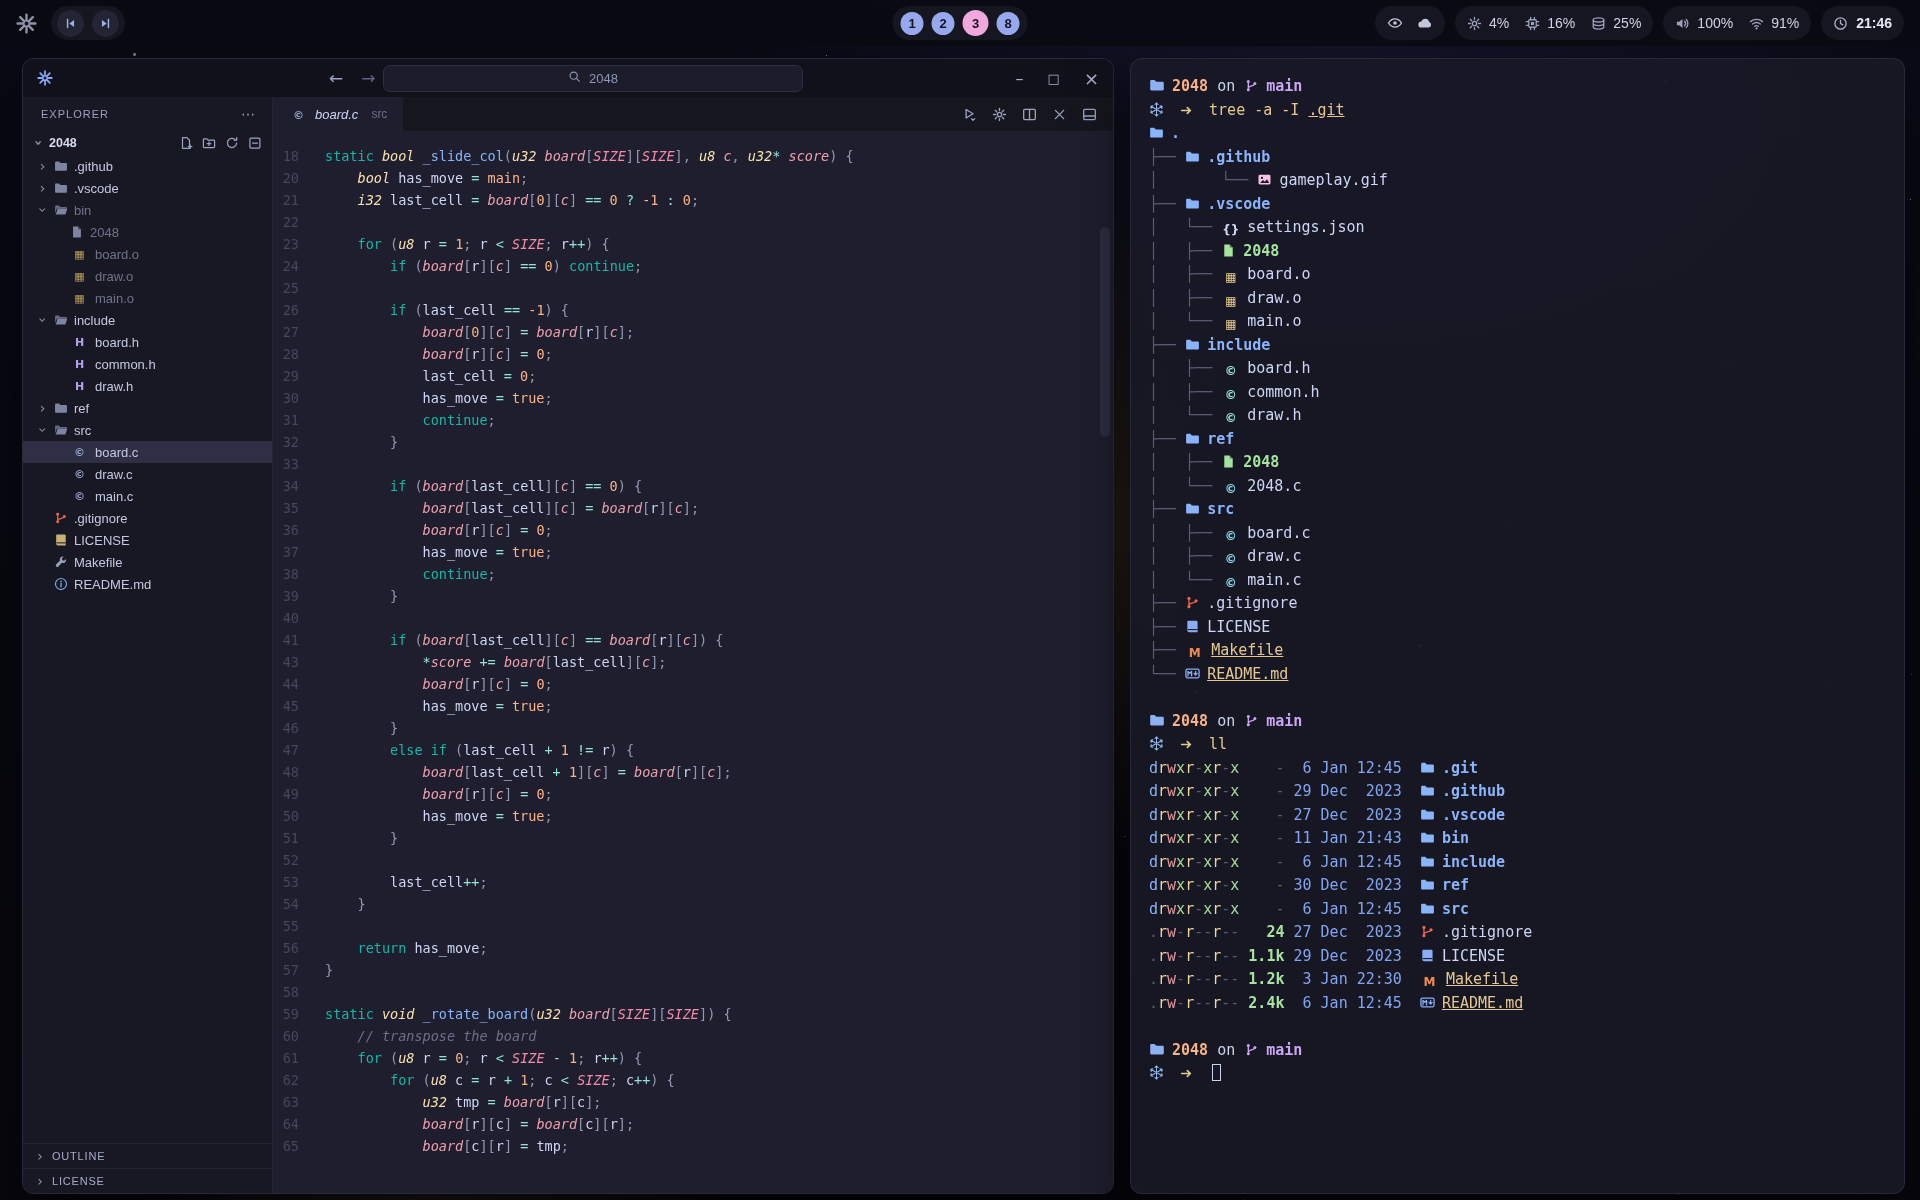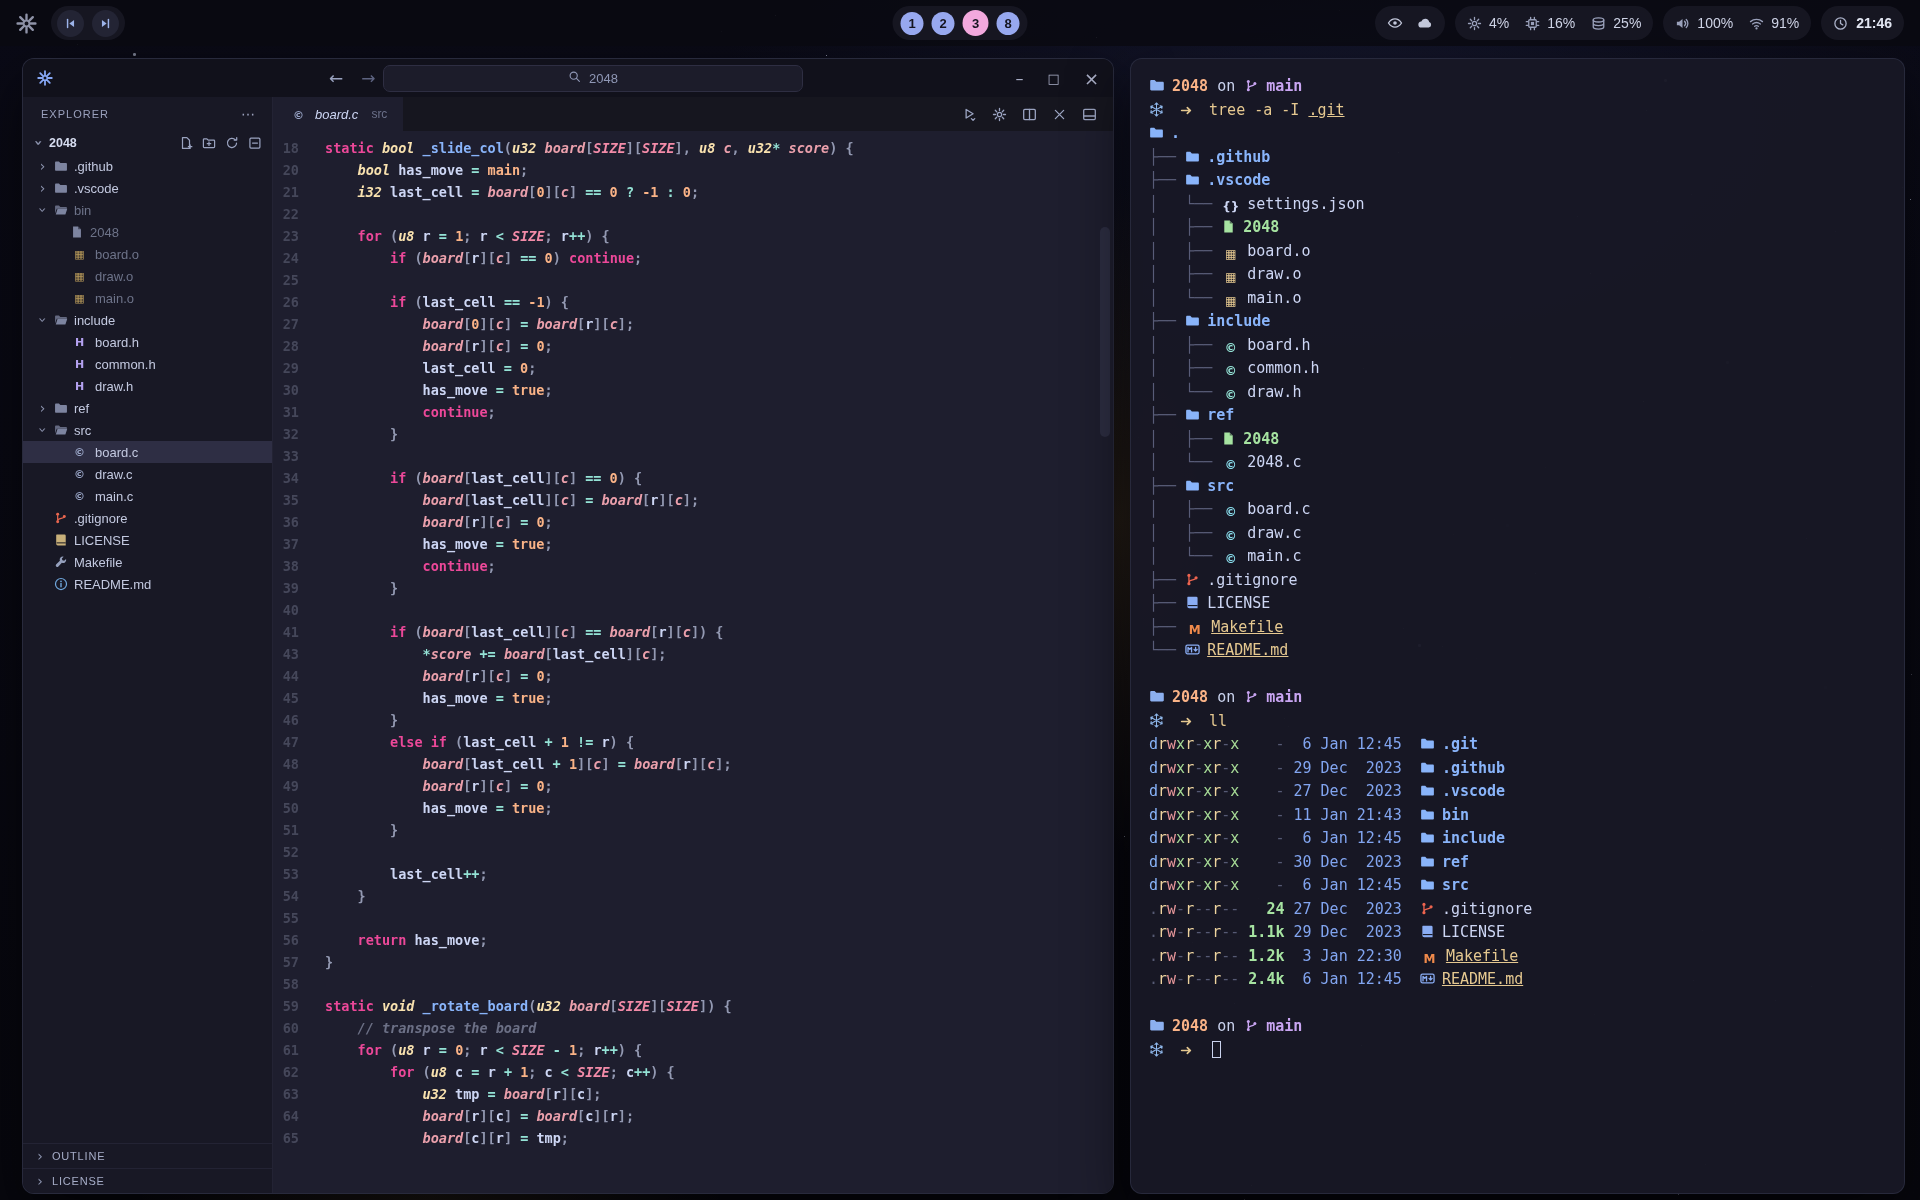--- a/index.html
+++ b/index.html
@@ -84,25 +84,25 @@
   
   .ed-main { flex:1; display:flex; flex-direction:column; background:#1e1e2e; position:relative; }
   .tabbar { height:34px; background:#16161f; display:flex; align-items:stretch; }
   .tab { display:flex; align-items:center; gap:7px; padding:0 16px; background:#1e1e2e; font-size:13px;
     color:#cdd6f4; cursor:pointer; }
   .tab .t-name { font-style:italic; }
   .tab .t-hint { color:#6b7089; font-size:12px; margin-left:6px; }
   .tab-actions { margin-left:auto; display:flex; align-items:center; gap:15px; padding-right:16px; color:#9aa3c0; }
   .tab-actions .icon { cursor:pointer; }
 
-  .code { flex:1; padding-top:6px; font-family:"DejaVu Sans Mono", monospace; font-size:13.5px; line-height:22px; overflow:hidden;font-weight:bold; }
+  .code { flex:1; padding-top:14px; font-family:"DejaVu Sans Mono", monospace; font-size:13.5px; line-height:22px; overflow:hidden; }
   .cl { display:flex; height:22px; }
   .ln { width:52px; flex:none; text-align:right; padding-right:26px; color:#45475a; }
   .lc { white-space:pre; }
-  .tk-k { color:#ec4899; } .tk-y { color:#f9e2af; font-style:italic; }
+  .tk-k { color:#14b8a6; } .tk-y { color:#f9e2af; font-style:italic; }
   .tk-f { color:#89b4fa; } .tk-pa { color:#eba0ac; font-style:italic; }
   .tk-c { color:#f38ba8; font-style:italic; } .tk-n { color:#fab387; }
   .tk-o { color:#94e2d5; } .tk-p { color:#9399b2; }
   .tk-m { color:#6c7086; font-style:italic; } .tk-t { color:#cdd6f4; }
   .scrollthumb { position:absolute; right:3px; top:130px; width:10px; height:210px;
     background:rgba(140,150,190,.13); border-radius:5px; cursor:pointer; }
 
   
   .tl { white-space:pre; height:23.5px; }
   .tl .icon { margin-right:7px; vertical-align:-2px; }
@@ -876,20 +876,25 @@
             <path d="M8 1v14M1.9 4.5l12.2 7M14.1 4.5l-12.2 7M8 1 6.3 2.7M8 1l1.7 1.7M8 15l-1.7-1.7M8 15l1.7-1.7M1.9 4.5l.4 2.3M1.9 4.5l2.3-.4M14.1 11.5l-.4-2.3M14.1 11.5l-2.3.4M1.9 11.5l2.3.4M1.9 11.5l.4-2.3M14.1 4.5l-2.3-.4M14.1 4.5l-.4 2.3" stroke="currentColor" stroke-width="1.1" fill="none" stroke-linecap="round"></path>
           </svg></span><span> </span><span class="icon svgi" style="color: rgb(229, 200, 144);"><svg viewBox="0 0 16 16" xmlns="http://www.w3.org/2000/svg" width="13" height="13">
             <path d="M2 8h10.5M9 4.4 12.8 8 9 11.6" stroke="currentColor" stroke-width="2" fill="none" stroke-linecap="round" stroke-linejoin="round"></path>
           </svg></span><span> </span><span class="tk-cmd">tree</span><span class="tk-plain"> -a -I </span><span class="tk-path">.git</span></div>
       <div class="tl"><span class="tpre"></span><span class="icon svgi" style="color: rgb(137, 180, 250);"><svg viewBox="0 0 16 16" xmlns="http://www.w3.org/2000/svg" width="15" height="15">
             <path fill="currentColor" d="M1.2 4.1c0-.7.5-1.2 1.2-1.2h3.2l1.7 1.8h6.3c.7 0 1.2.5 1.2 1.2v6.3c0 .7-.5 1.2-1.2 1.2H2.4c-.7 0-1.2-.5-1.2-1.2z"></path>
           </svg></span><span class="nm-dir">.</span></div>
       <div class="tl"><span class="tpre">├── </span><span class="icon svgi" style="color: rgb(137, 180, 250);"><svg viewBox="0 0 16 16" xmlns="http://www.w3.org/2000/svg" width="15" height="15">
             <path fill="currentColor" d="M1.2 4.1c0-.7.5-1.2 1.2-1.2h3.2l1.7 1.8h6.3c.7 0 1.2.5 1.2 1.2v6.3c0 .7-.5 1.2-1.2 1.2H2.4c-.7 0-1.2-.5-1.2-1.2z"></path>
           </svg></span><span class="nm-dir">.github</span></div>
+      <div class="tl"><span class="tpre">│       └── </span><span class="icon svgi" style="color: rgb(245, 194, 231);"><svg viewBox="0 0 16 16" xmlns="http://www.w3.org/2000/svg" width="15" height="15">
+            <rect x="1.6" y="2.8" width="12.8" height="10.4" rx="1.5" fill="currentColor"></rect>
+            <circle cx="5.3" cy="6.3" r="1.2" fill="#181825"></circle>
+            <path d="M3.3 11.7l3.1-3.3 2 2 2.2-2.6 2.5 3.9z" fill="#181825"></path>
+          </svg></span><span class="nm-file">gameplay.gif</span></div>
       <div class="tl"><span class="tpre">├── </span><span class="icon svgi" style="color: rgb(137, 180, 250);"><svg viewBox="0 0 16 16" xmlns="http://www.w3.org/2000/svg" width="15" height="15">
             <path fill="currentColor" d="M1.2 4.1c0-.7.5-1.2 1.2-1.2h3.2l1.7 1.8h6.3c.7 0 1.2.5 1.2 1.2v6.3c0 .7-.5 1.2-1.2 1.2H2.4c-.7 0-1.2-.5-1.2-1.2z"></path>
           </svg></span><span class="nm-dir">.vscode</span></div>
       <div class="tl"><span class="tpre">│   └── </span><span class="icon ticon" style="color: rgb(205, 214, 244); font-size: 12px;">{}</span><span class="nm-file">settings.json</span></div>
       <div class="tl"><span class="tpre">│   ├── </span><span class="icon svgi" style="color: rgb(166, 227, 161);"><svg viewBox="0 0 16 16" xmlns="http://www.w3.org/2000/svg" width="15" height="15">
             <path d="M3.5 1.6h5.8l3.2 3.2v9.6H3.5z" fill="currentColor"></path>
             <path d="M9.3 1.6v3.2h3.2z" fill="#181825" opacity=".55"></path>
           </svg></span><span class="nm-exec">2048</span></div>
       <div class="tl"><span class="tpre">│   ├── </span><span class="icon ticon" style="color: rgb(229, 200, 144); font-size: 12px;">▦</span><span class="nm-file">board.o</span></div>
       <div class="tl"><span class="tpre">│   ├── </span><span class="icon ticon" style="color: rgb(229, 200, 144); font-size: 12px;">▦</span><span class="nm-file">draw.o</span></div>

